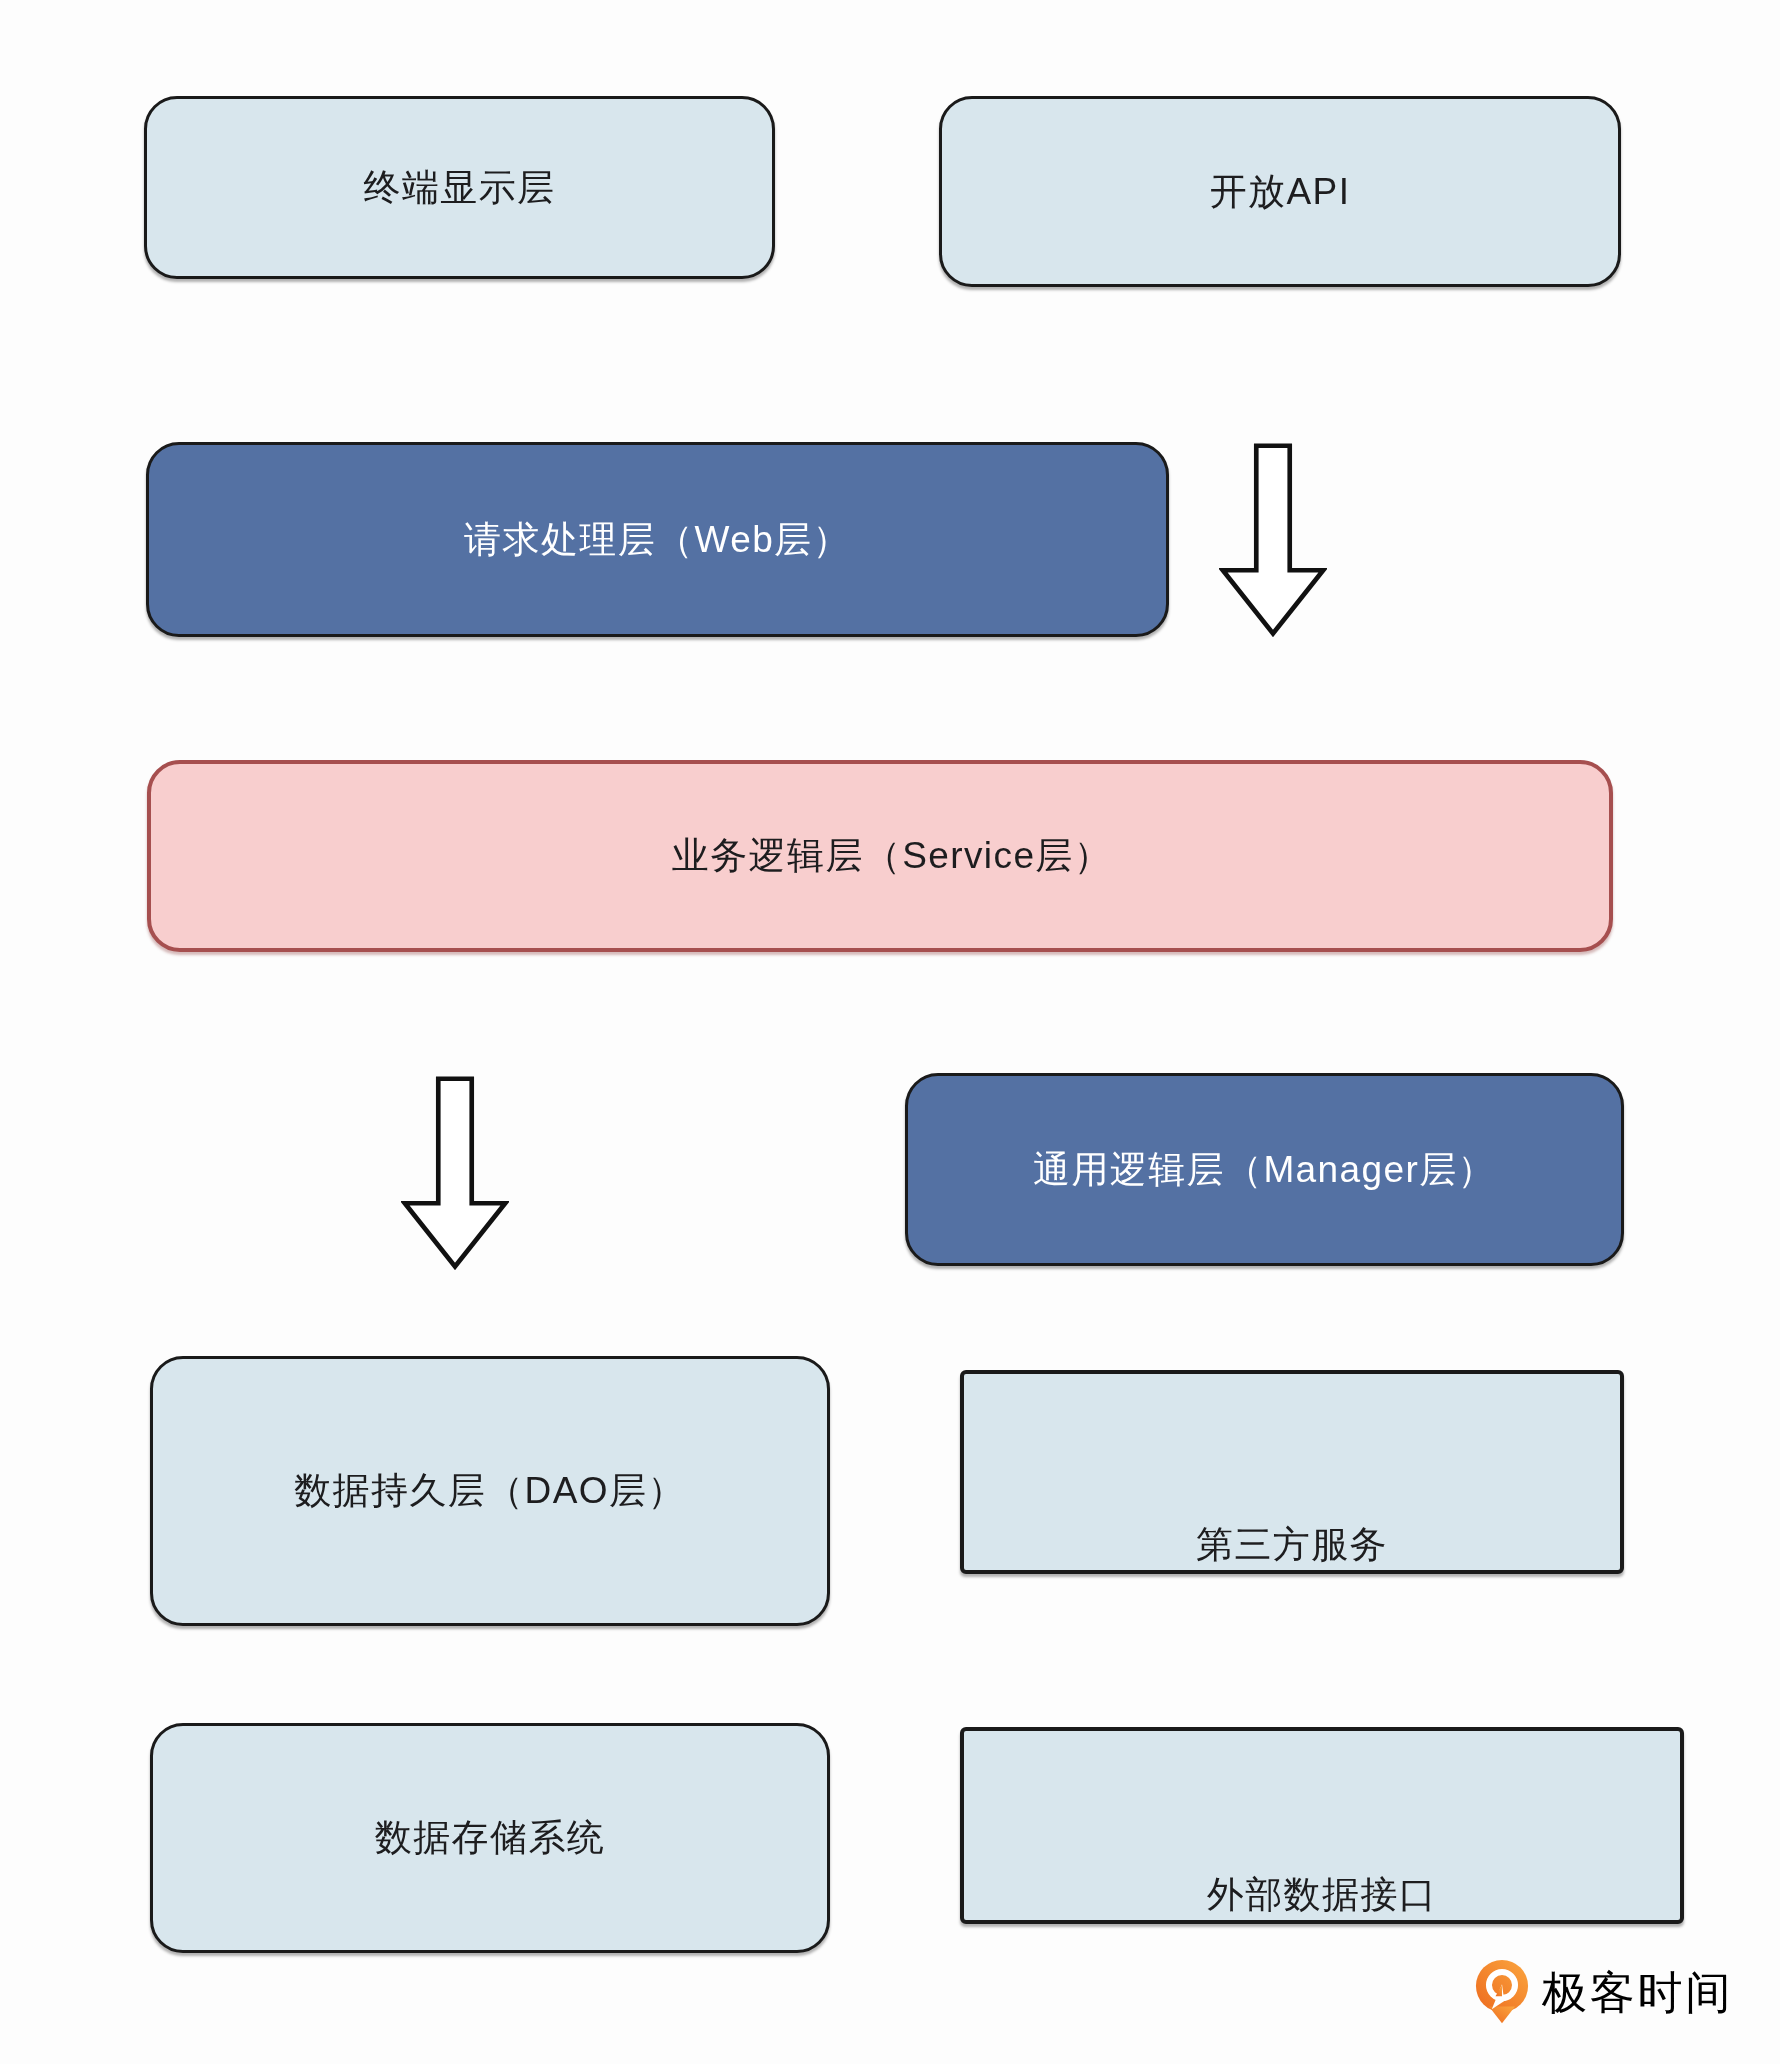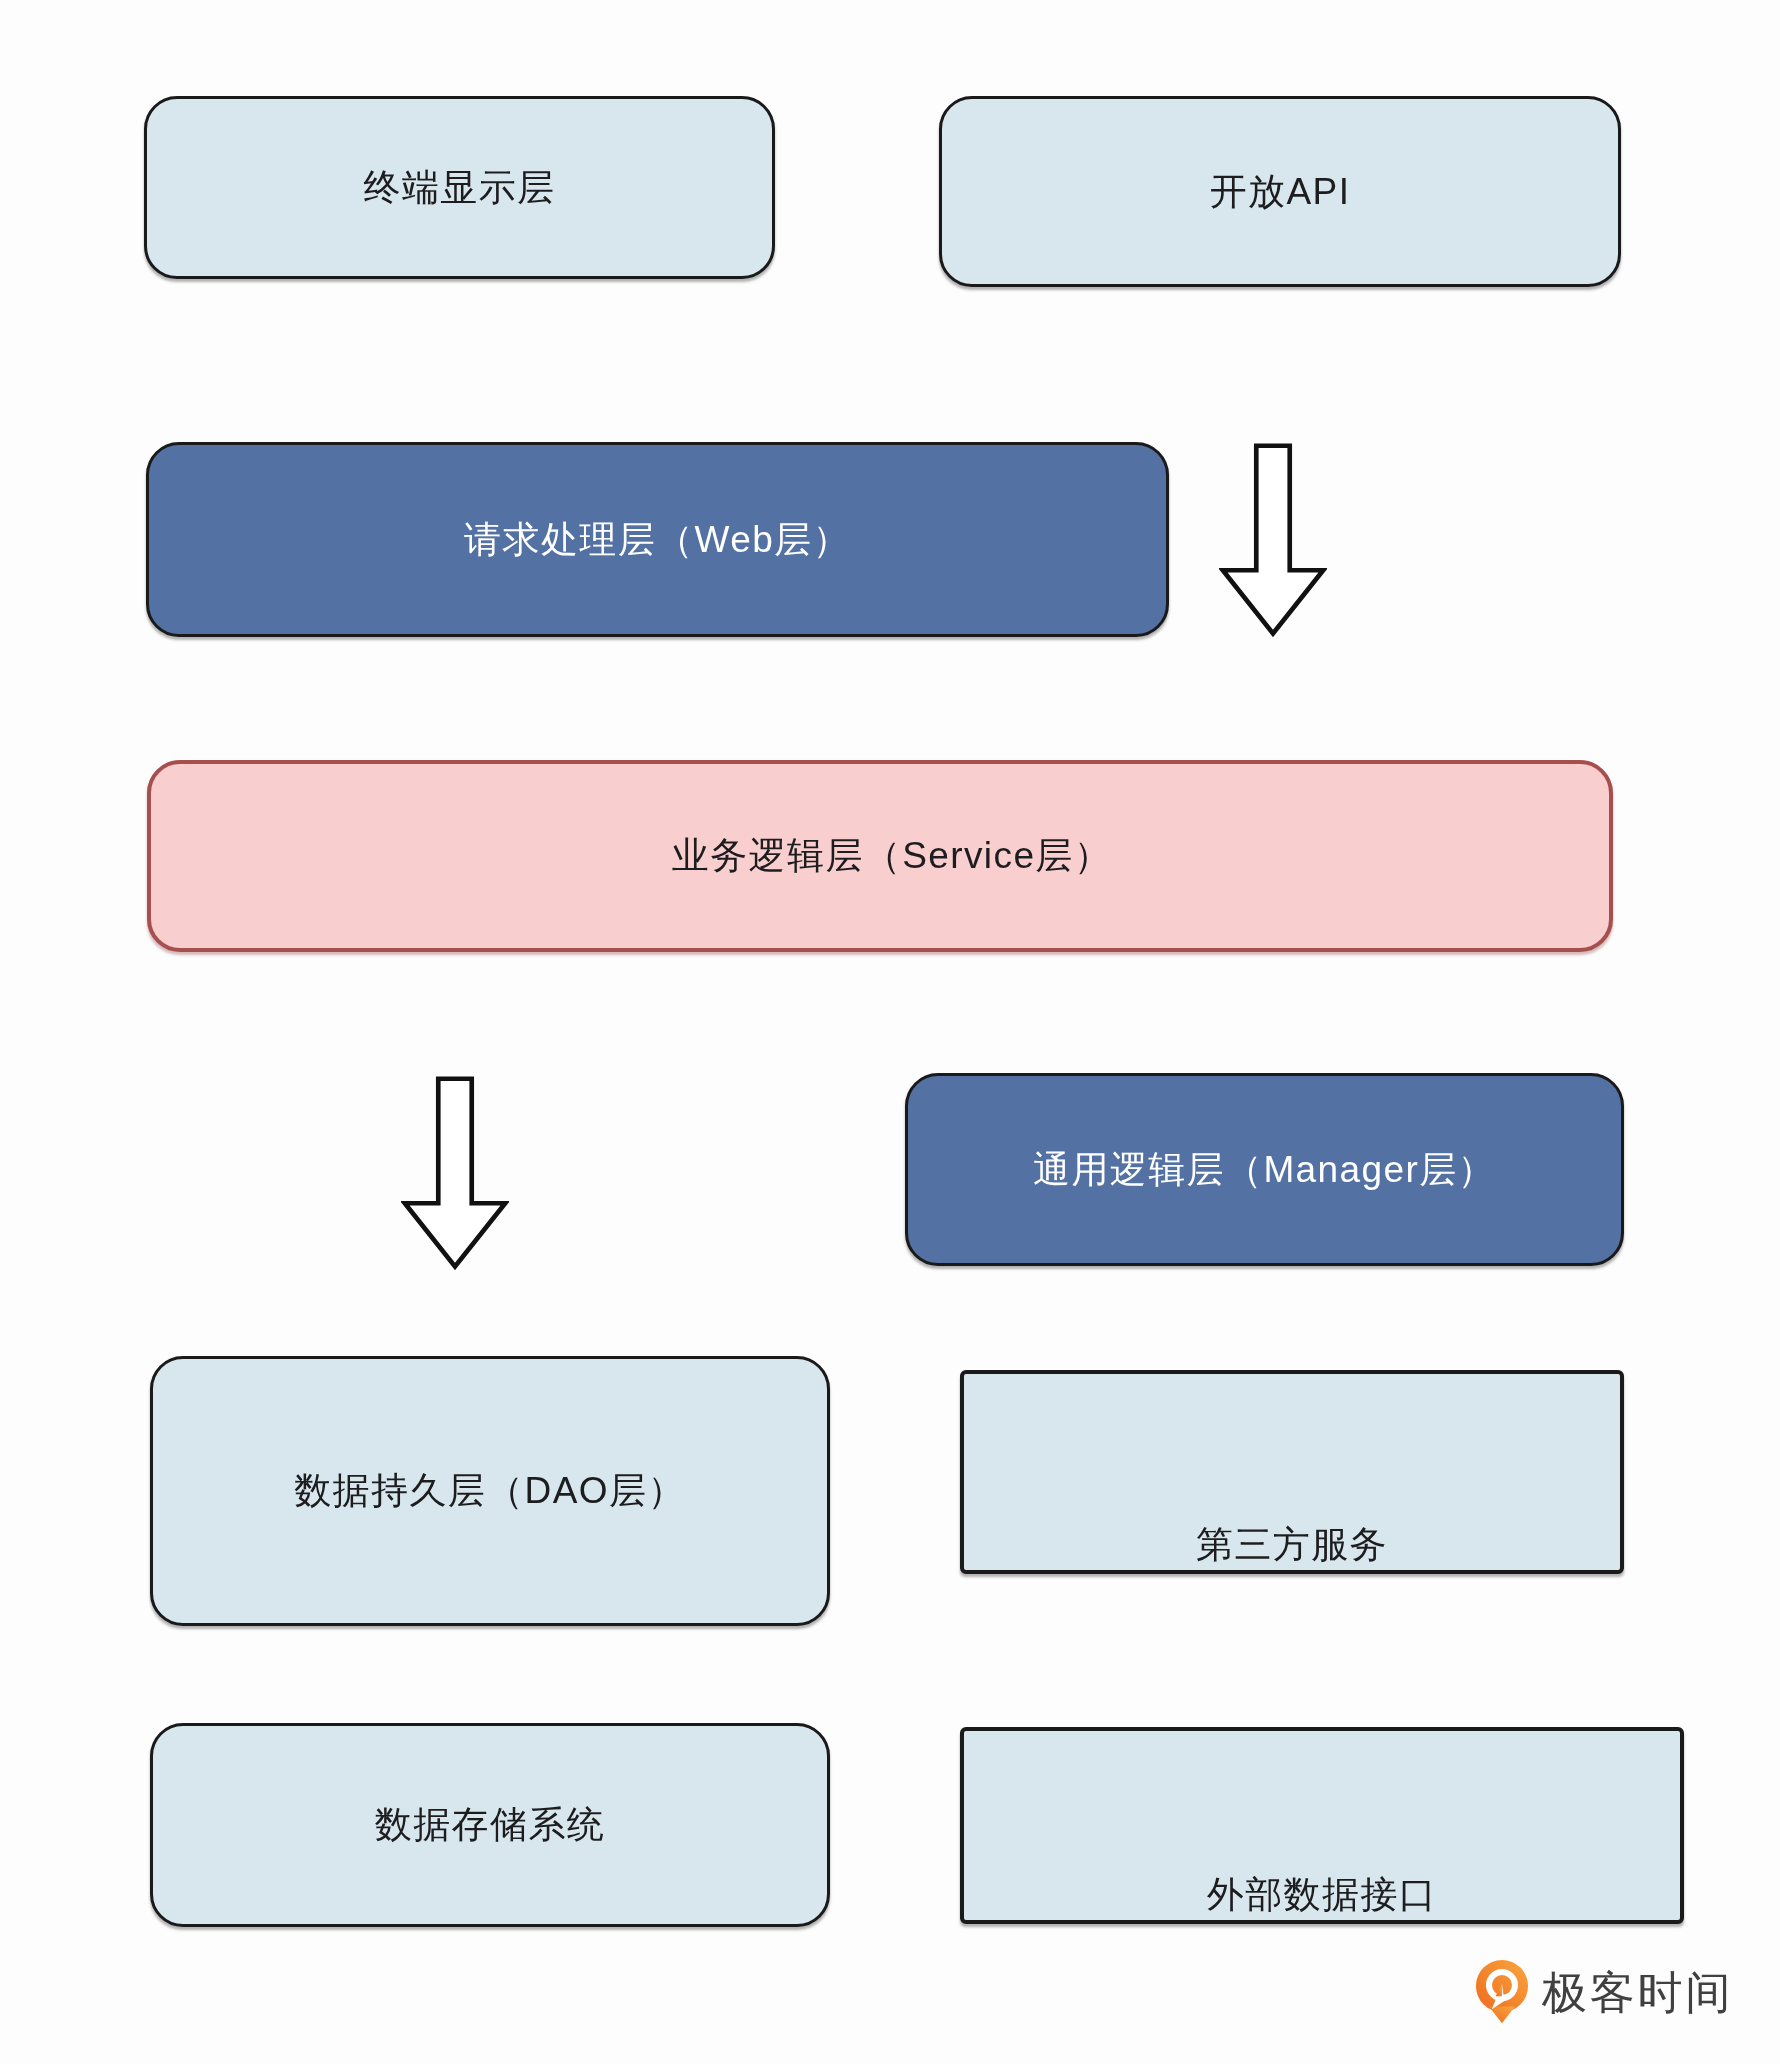--- a/index.html
+++ b/index.html
@@ -41,21 +41,21 @@
     left: 1473px;
     top: 1959px;
     display: flex;
     align-items: center;
     gap: 11px;
   }
   .logo-text {
     font-size: 45px;
     font-weight: 500;
     letter-spacing: 2.8px;
-    color: #404040;
+    color: #000000;
   }
 </style>
 </head>
 <body>
 
 <div class="canvas">
 
   <div class="node light rounded" style="left:144px; top:96px; width:631px; height:183px;">
     <span>终端显示层</span>
   </div>
@@ -81,21 +81,21 @@
     <span>通用逻辑层（Manager层）</span>
   </div>
 
   <div class="node light rounded" style="left:150px; top:1356px; width:680px; height:270px;text-align:center;">
     <span>数据持久层（DAO层）</span>
   </div>
   <div class="node light square" style="left:960px; top:1370px; width:664px; height:204px;">
     <span>第三方服务</span>
   </div>
 
-  <div class="node light rounded" style="left:150px; top:1723px; width:680px; height:204px;">
+  <div class="node light rounded" style="left:150px; top:1723px; width:680px; height:230px;">
     <span>数据存储系统</span>
   </div>
   <div class="node light square" style="left:960px; top:1727px; width:724px; height:197px;">
     <span>外部数据接口</span>
   </div>
 
   <div class="logo">
     <svg width="58" height="67" viewBox="0 0 62 72">
       <defs>
         <linearGradient id="gk" x1="1" y1="0" x2="0" y2="1">

